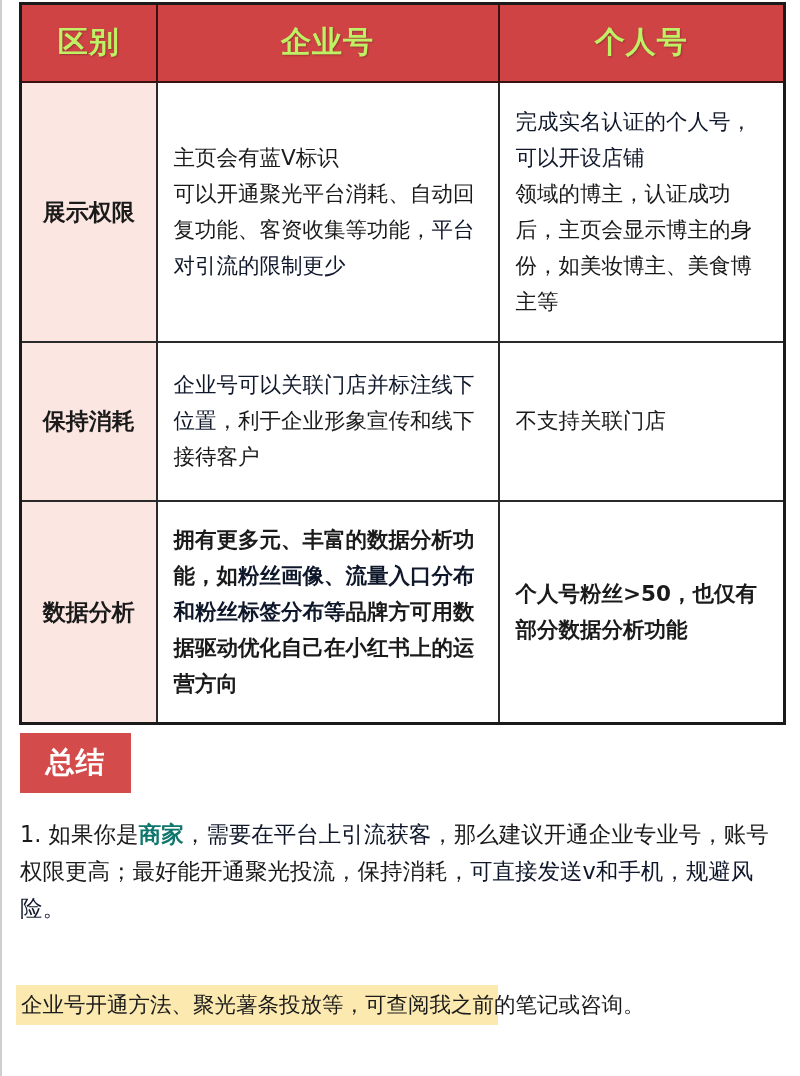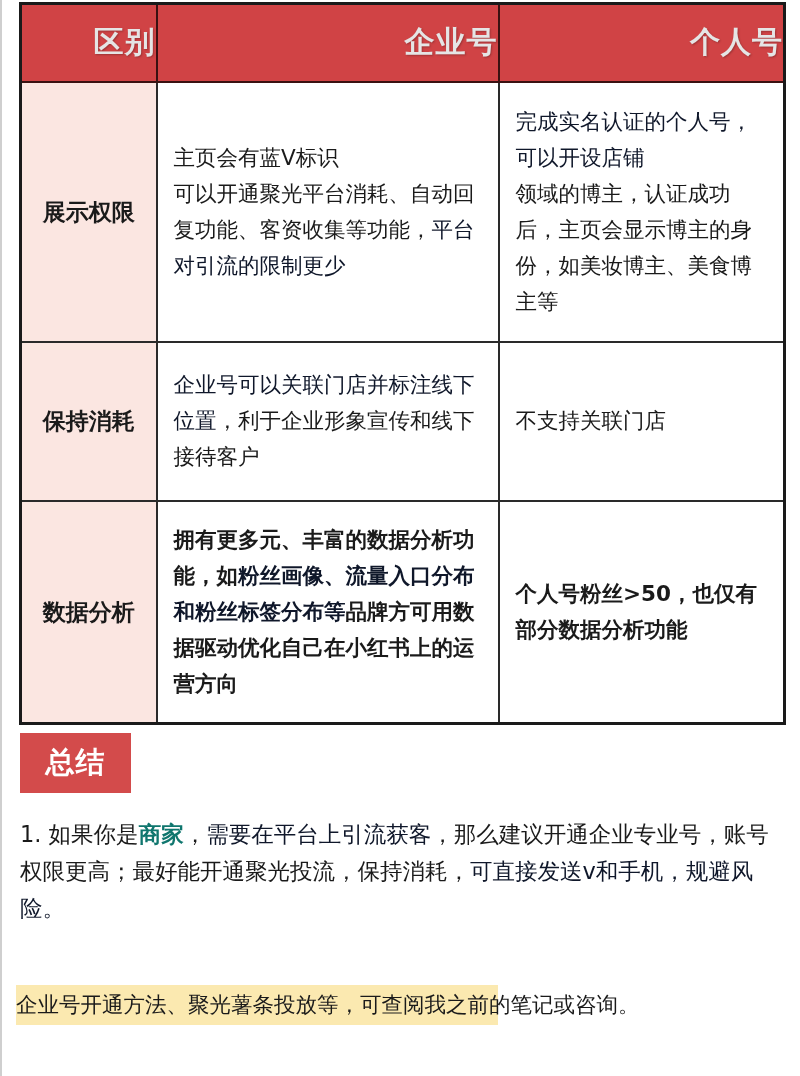--- a/index.html
+++ b/index.html
@@ -9,22 +9,22 @@
 
   .cmp-table {
     position: absolute; left: 19px; top: 2px; width: 764px;
     border-collapse: collapse; table-layout: fixed;
     border: 3px solid #1a1a1a;
   }
   .cmp-table col.c1 { width: 136px; }
   .cmp-table col.c2 { width: 342px; }
   .cmp-table col.c3 { width: 286px; }
   .cmp-table th {
-    background: #d04345; color: #e5e5e5; height: 78px;
-    font-size: 30px; font-weight: bold; text-align: right;
+    background: #d04345; color: #bef264; height: 78px;
+    font-size: 30px; font-weight: bold; text-align: center;
     border: 2px solid #3a1111; letter-spacing: 1px;
     text-shadow: 1px 1px 2px rgba(0,0,0,0.25);
   }
   .cmp-table td {
     border: 2px solid #2a2a2a; vertical-align: middle;
     font-size: 21.5px; line-height: 36px; padding: 0 14px 0 16px;
   }
   .cmp-table td.rowhead {
     background: #fbe6e1; text-align: center; font-weight: bold;
     font-size: 23px; padding: 8px;
@@ -41,21 +41,21 @@
     background: #d34b4b; color: #ffffff; font-size: 29px; font-weight: bold;
     display: flex; align-items: center; justify-content: center; letter-spacing: 1px;
   }
   .summary {
     position: absolute; left: 20px; top: 816px; width: 770px;
     font-size: 22.5px; line-height: 37px; color: #1a1a1a;
   }
   .summary p { margin: 0; }
   .note {
     position: absolute; left: 16px; top: 985px; width: 482px; height: 40px;
-    background: #fbe9b0; font-size: 21.5px; line-height: 40px; color: #1a1a1a;
+    background: #fbe9b0; font-size: 21.5px; line-height: 40px; padding-left: 5px; color: #1a1a1a;
     white-space: nowrap;
   }
 </style>
 </head>
 <body>
 
 <div class="left-edge"></div>
 
 <table class="cmp-table">
   <colgroup>

